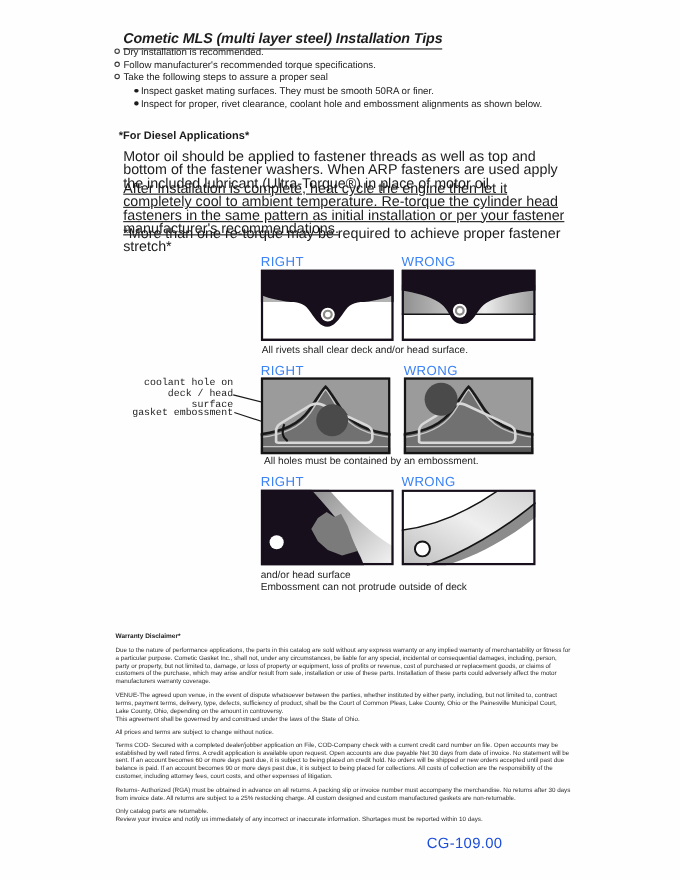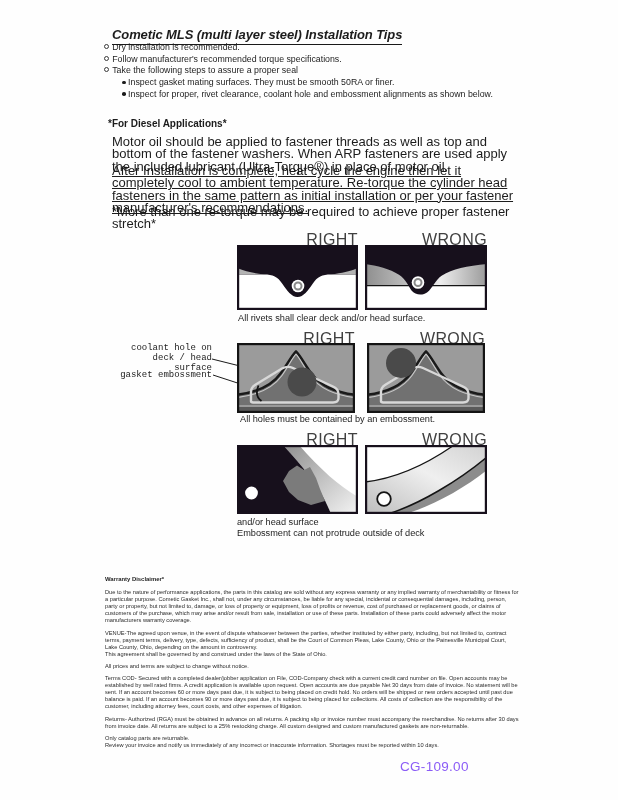--- a/index.html
+++ b/index.html
@@ -17,32 +17,32 @@
   .b-sub{margin-left:18px;white-space:nowrap;}
   .dot{display:inline-block;width:3.6px;height:3.6px;background:#1c1c1c;border-radius:50%;
        margin-right:2.5px;position:relative;top:-1px;}
 
   .diesel{left:108px;top:118px;font-size:10px;font-weight:bold;}
   .para{font-size:13px;line-height:12.3px;}
   .p1{left:112px;top:136px;width:404px;}
   .p2{left:112px;top:165px;width:404px;text-decoration:underline;}
   .p3{left:112px;top:206px;width:430px;}
 
-  .dhead{font-size:16px;letter-spacing:0.4px;text-align:right;color:#404040;}
+  .dhead{font-size:12px;letter-spacing:0.4px;text-align:left;color:#3b82f6;}
   .dbox{position:absolute;display:block;}
   .caption{font-size:9.2px;line-height:10.5px;color:#1c1c1c;}
 
   .side-label{font-size:9px;line-height:10px;text-align:right;color:#1c1c1c;font-family:Liberation Mono, monospace;}
 
   .disclaimer{left:105px;top:576px;width:414px;font-size:5.7px;line-height:7.1px;color:#2b2b2b;}
   .disclaimer h3{font-size:5.9px;margin:0 0 6px 0;font-weight:bold;color:#1c1c1c;}
   .disclaimer p{margin:0 0 5px 0;}
   .disclaimer p.tight{margin:0;}
 
-  .code{left:388px;top:759px;font-size:13.5px;letter-spacing:0.3px;color:#8b5cf6;margin-left:12px;}
+  .code{left:388px;top:759px;font-size:13.5px;letter-spacing:0.3px;color:#1d4ed8;}
 </style>
 </head>
 <body>
 
 <div class="page">
 
   <div class="abs title">Cometic MLS (multi layer steel) Installation Tips</div>
 
   <div class="abs bullets">
     <div class="b-row"><span class="circ"></span><span>Dry installation is recommended.</span></div>

